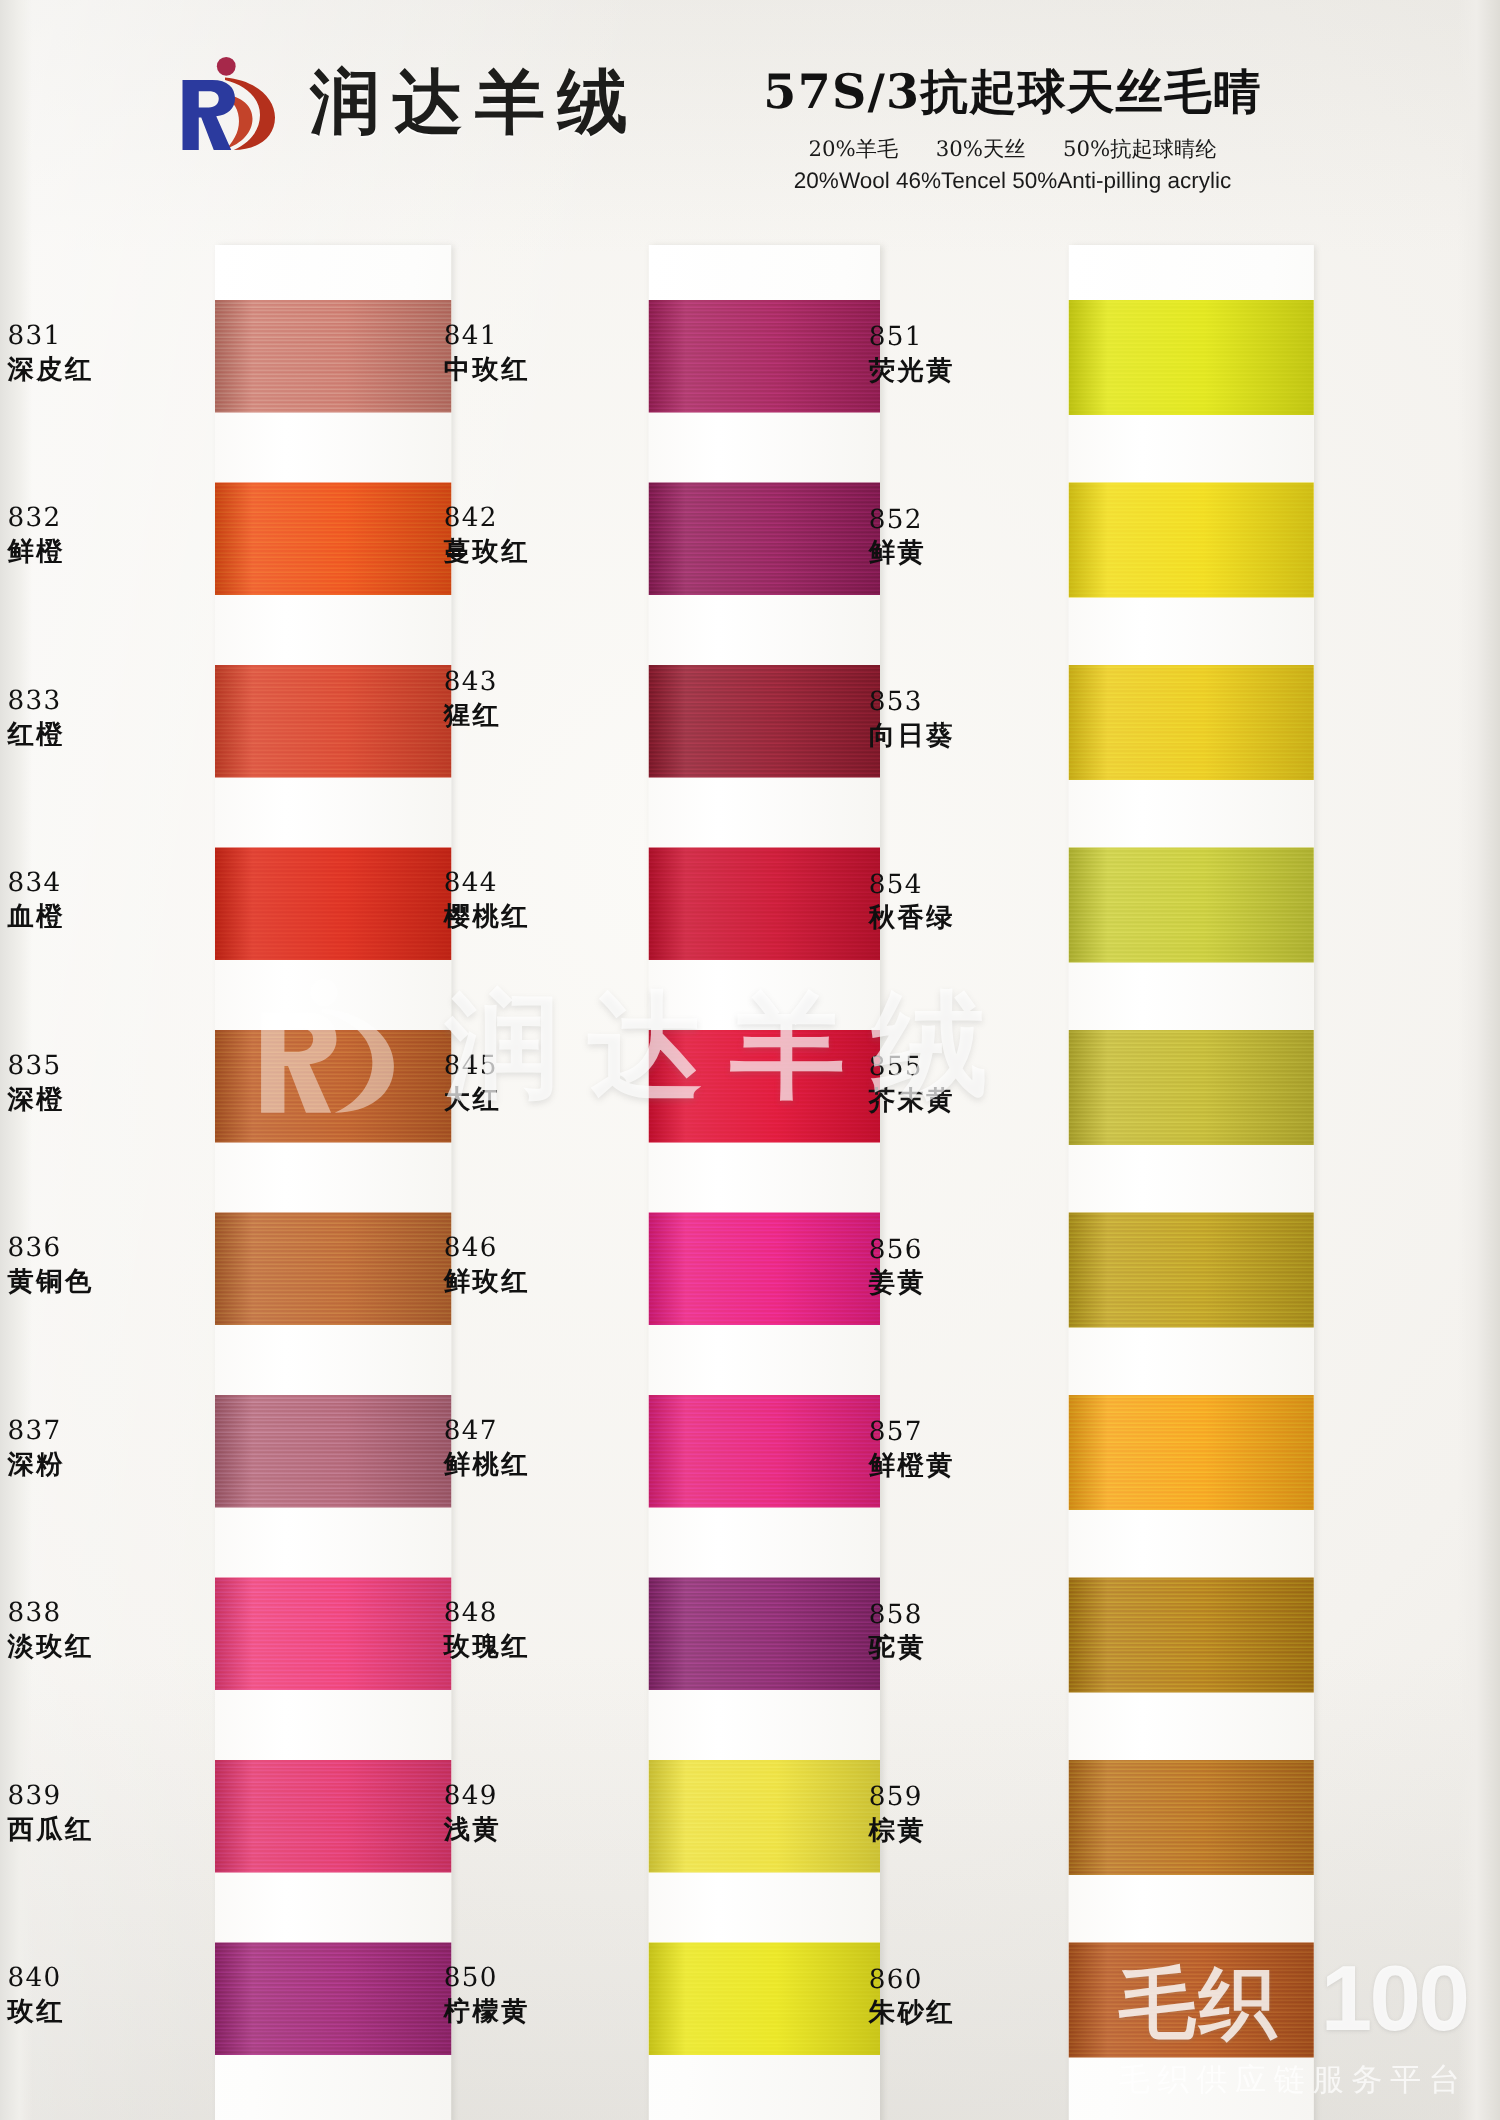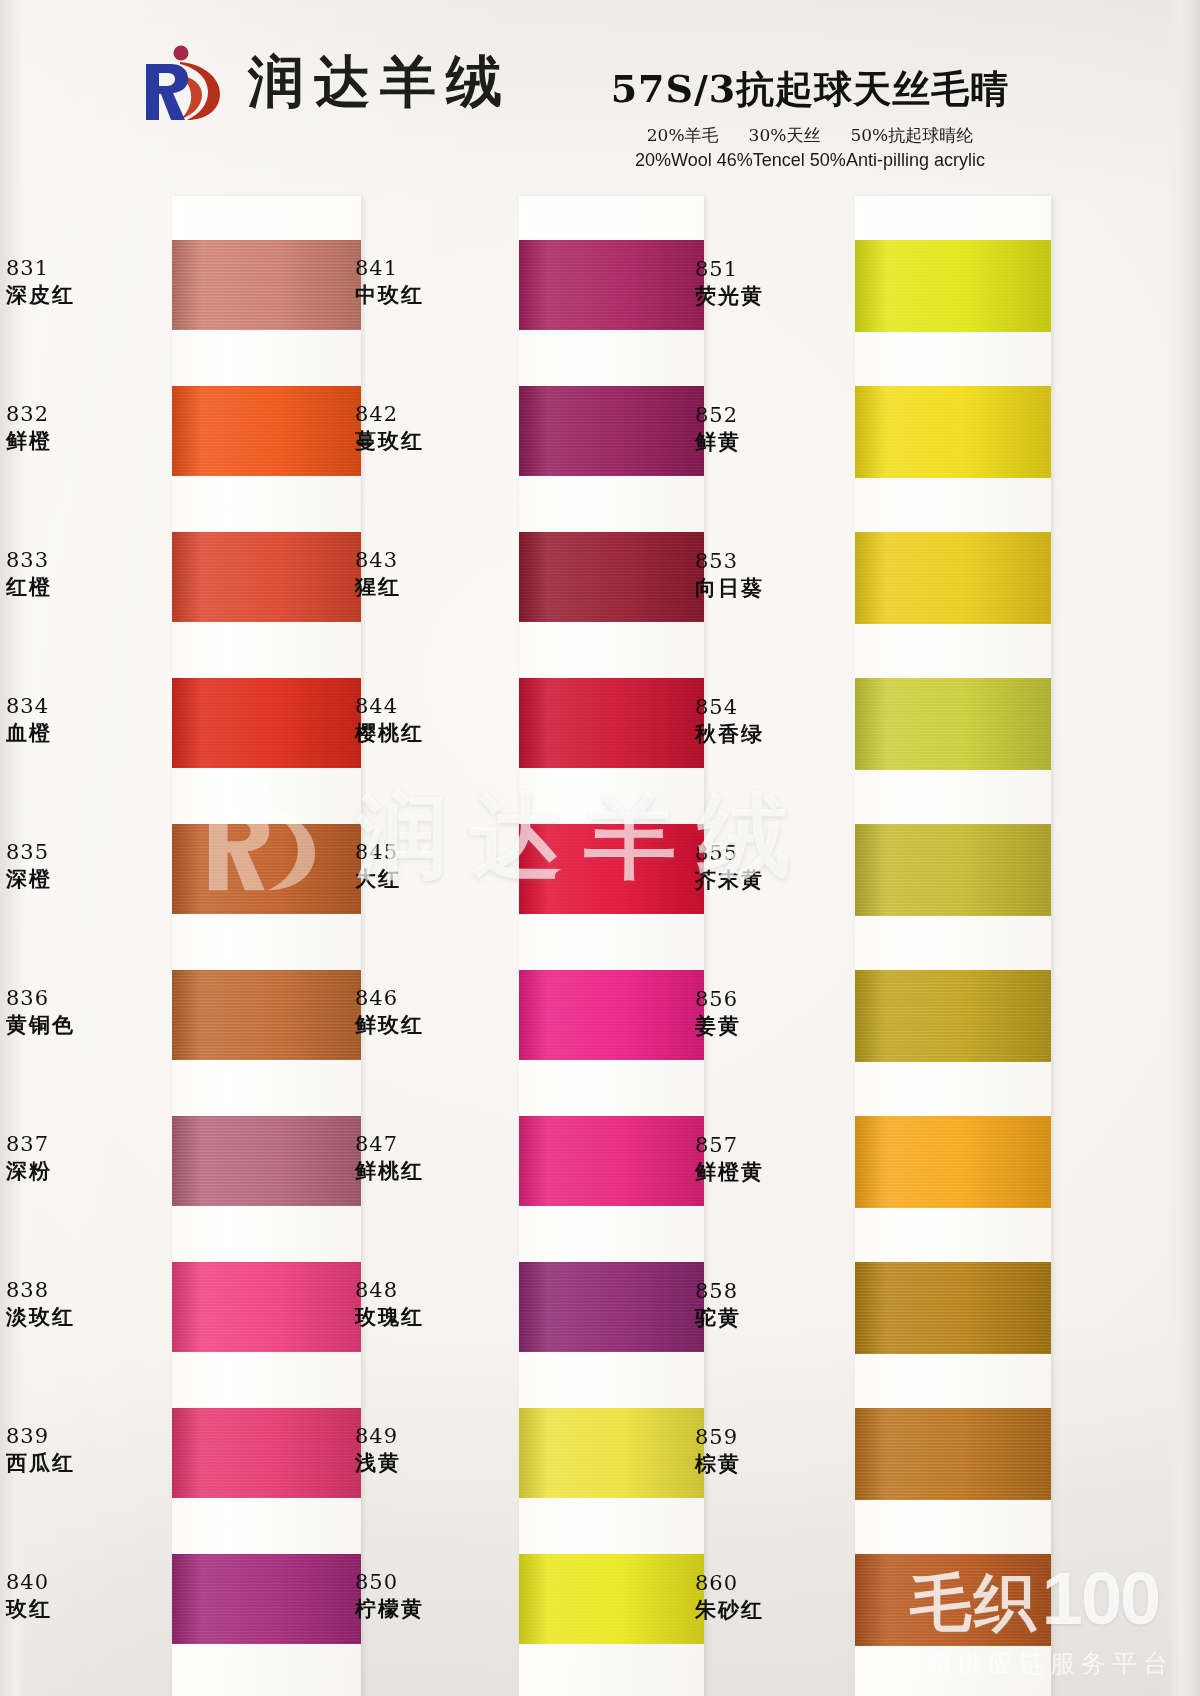--- a/index.html
+++ b/index.html
@@ -41,21 +41,21 @@
     font-family: "DejaVu Serif", serif;
     font-size: 56px; font-weight: 700; color: #1d1d1b;
     letter-spacing: 10px; white-space: nowrap;
     text-shadow: 0 1px 0 rgba(255,255,255,0.6);
   }
 
   .title-block { position: absolute; left: 575px; top: 48px; width: 470px; text-align: center; }
   .main-title {
     font-family: "DejaVu Serif", serif;
     font-size: 38px; font-weight: 600; color: #121212;
-    letter-spacing: 1px; white-space: nowrap; margin-top: 16px;
+    letter-spacing: 1px; white-space: nowrap;
   }
   .spec-cn {
     margin-top: 9px; font-family: "DejaVu Serif", serif;
     font-size: 17px; color: #1a1a1a; white-space: nowrap;
     display: flex; justify-content: center; gap: 30px;
   }
   .spec-en {
     margin-top: 3px;
     font-family: "Liberation Sans", sans-serif;
     font-size: 18px; color: #1a1a1a; white-space: nowrap; letter-spacing: 0px;
@@ -141,21 +141,21 @@
     font-size: 92px; font-weight: 700; letter-spacing: 22px;
     color: rgba(255,255,255,0.68);
     text-shadow: 0 2px 5px rgba(120,120,120,0.18);
   }
 
   .wm-br {
     position: absolute; right: 26px; bottom: 16px;
     text-align: center; pointer-events: none; z-index: 6;
   }
   .wm-br .row1 {
-    display: flex; align-items: baseline; justify-content: center; gap: 4px;
+    display: flex; align-items: baseline; justify-content: space-between; gap: 4px;
     font-family: "DejaVu Serif", serif;
     font-size: 62px; font-weight: 700;
     color: rgba(255,255,255,0.80);
     letter-spacing: 2px;
     text-shadow: 0 1px 3px rgba(140,140,140,0.25);
   }
   .wm-br .num {
     font-family: "Liberation Sans", sans-serif;
     font-size: 74px; font-weight: 700; letter-spacing: -2px;
     color: rgba(255,255,255,0.82);
@@ -379,21 +379,21 @@
   </div>
 <div class="labels-mid" id="labels2">
     <div class="label" style="top: 60px;">
       <div class="code">841</div>
       <div class="name">中玫红</div>
     </div>
     <div class="label" style="top: 206px;">
       <div class="code">842</div>
       <div class="name">蔓玫红</div>
     </div>
-    <div class="label" style="top: 352px; margin-left: 45px;">
+    <div class="label" style="top: 337px; margin-left: 45px;">
       <div class="code">843</div>
       <div class="name">猩红</div>
     </div>
     <div class="label" style="top: 498px;">
       <div class="code">844</div>
       <div class="name">樱桃红</div>
     </div>
     <div class="label" style="top: 644px;">
       <div class="code">845</div>
       <div class="name">大红</div>

